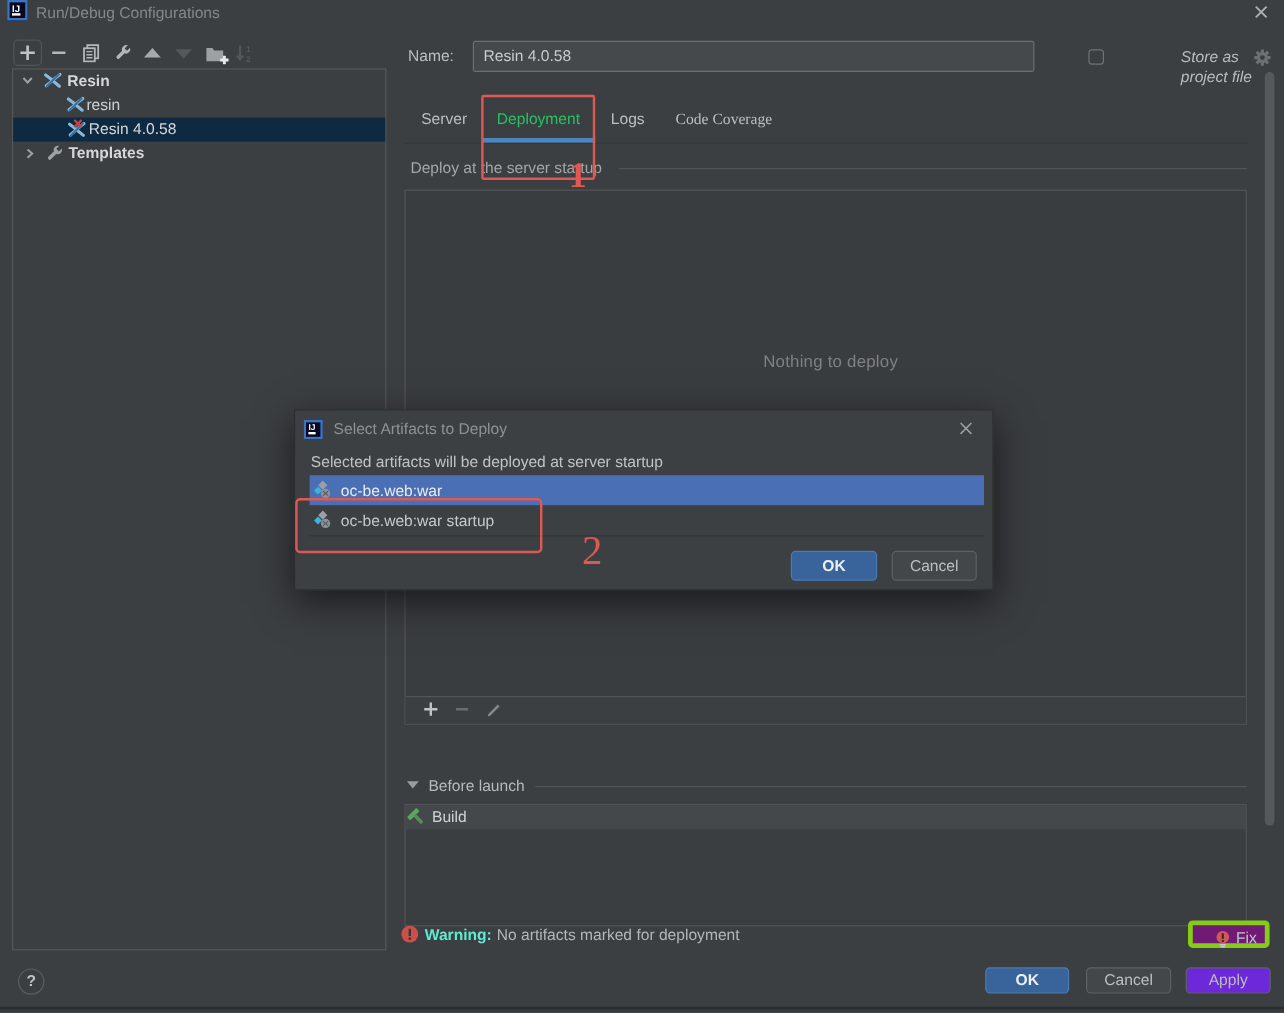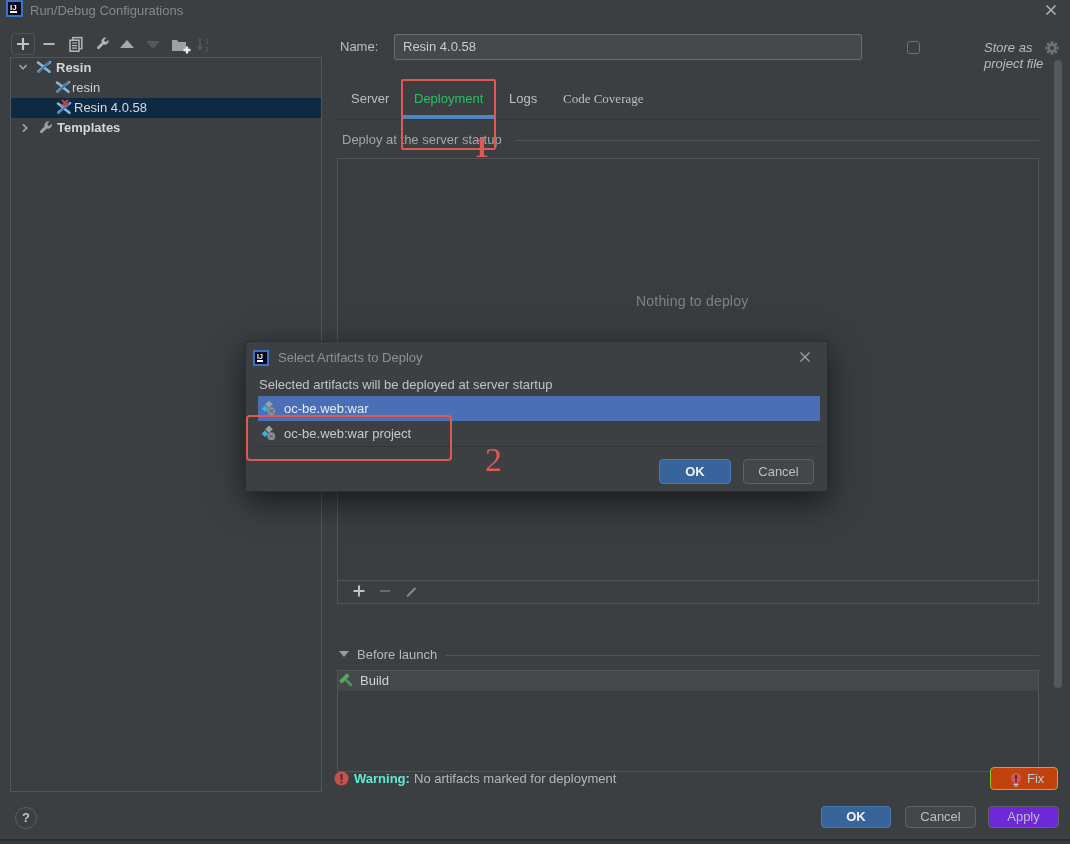--- a/index.html
+++ b/index.html
@@ -150,21 +150,21 @@
   </svg>
   <div class="abs" style="left:360px;top:671px;height:20px;line-height:20px;color:#d0d3d5;">Build</div>
 
   <svg class="ic" style="left:334px;top:771px;" width="15" height="15" viewBox="0 0 15 15">
     <circle cx="7.5" cy="7.5" r="7" fill="#c9504b"></circle>
     <rect x="6.5" y="3" width="2" height="6" fill="#35383a"></rect>
     <rect x="6.5" y="10.2" width="2" height="2" fill="#35383a"></rect>
   </svg>
   <div class="abs bold" style="left:354px;top:771px;height:16px;line-height:16px;color:#5eead4;">Warning:</div>
   <div class="abs" style="left:414px;top:771px;height:16px;line-height:16px;color:#b4b7b9;">No artifacts marked for deployment</div>
-  <div class="abs" style="left:990px;top:767px;width:68px;height:23px;background:#c2410c;border:1px solid #84cc16;border-radius:4px;box-sizing:border-box;">
+  <div class="abs" style="left:990px;top:767px;width:68px;height:23px;background:#701a75;border:4px solid #84cc16;border-radius:4px;box-sizing:border-box;">
     <svg class="ic" style="left:18px;top:4px;" width="14" height="15" viewBox="0 0 14 15">
       <circle cx="7" cy="6" r="5.2" fill="#ce5a55"></circle>
       <rect x="6.1" y="2.8" width="1.8" height="4.6" fill="#4c2320"></rect>
       <rect x="6.1" y="8.4" width="1.8" height="1.6" fill="#4c2320"></rect>
       <path d="M4.5 12.3h5M5.2 14h3.6" stroke="#c6c9cb" stroke-width="1.2"></path>
     </svg>
     <div class="abs" style="left:36px;top:3px;height:16px;line-height:16px;color:#c3c6c8;">Fix</div>
   </div>
 
   <div class="abs" style="left:821px;top:806px;width:70px;height:22px;background:#38639b;border:1px solid #4a7ab3;border-radius:4px;box-sizing:border-box;text-align:center;">
@@ -205,21 +205,21 @@
       <path d="M8.2 9.4 L12.4 13 M12.4 9.4 L8.2 13" stroke="#5a6066" stroke-width="1"></path>
     </svg>
     <div class="abs" style="left:38px;top:54px;height:25px;line-height:25px;color:#e9ebed;">oc-be.web:war</div>
     <div class="abs" style="left:12px;top:79px;width:562px;height:25px;"></div>
     <svg class="ic" style="left:15px;top:83px;" width="16" height="16" viewBox="0 0 16 16">
       <polygon points="8,0.5 11.8,4.3 8,8.1 4.2,4.3" fill="#9aa0a6"></polygon>
       <polygon points="4,5.5 7.3,8.8 4,12.1 0.7,8.8" fill="#3fb3d8"></polygon>
       <circle cx="10.3" cy="11.2" r="3.9" fill="#8b9196"></circle>
       <path d="M8.2 9.4 L12.4 13 M12.4 9.4 L8.2 13" stroke="#5a6066" stroke-width="1"></path>
     </svg>
-    <div class="abs" style="left:38px;top:79px;height:25px;line-height:25px;color:#c6c9cb;">oc-be.web:war project</div>
+    <div class="abs" style="left:38px;top:79px;height:25px;line-height:25px;color:#c6c9cb;">oc-be.web:war startup</div>
     <div class="abs" style="left:12px;top:104px;width:562px;height:1px;background:#333638;"></div>
 
     <div class="abs" style="left:413px;top:117px;width:72px;height:25px;background:#38639b;border:1px solid #4a7ab3;border-radius:4px;box-sizing:border-box;text-align:center;">
       <span class="bold" style="line-height:23px;color:#eef0f2;">OK</span>
     </div>
     <div class="abs" style="left:497px;top:117px;width:71px;height:25px;background:#43474a;border:1px solid #5e6164;border-radius:4px;box-sizing:border-box;text-align:center;">
       <span style="line-height:23px;color:#bcbfc1;">Cancel</span>
     </div>
   </div>
 

